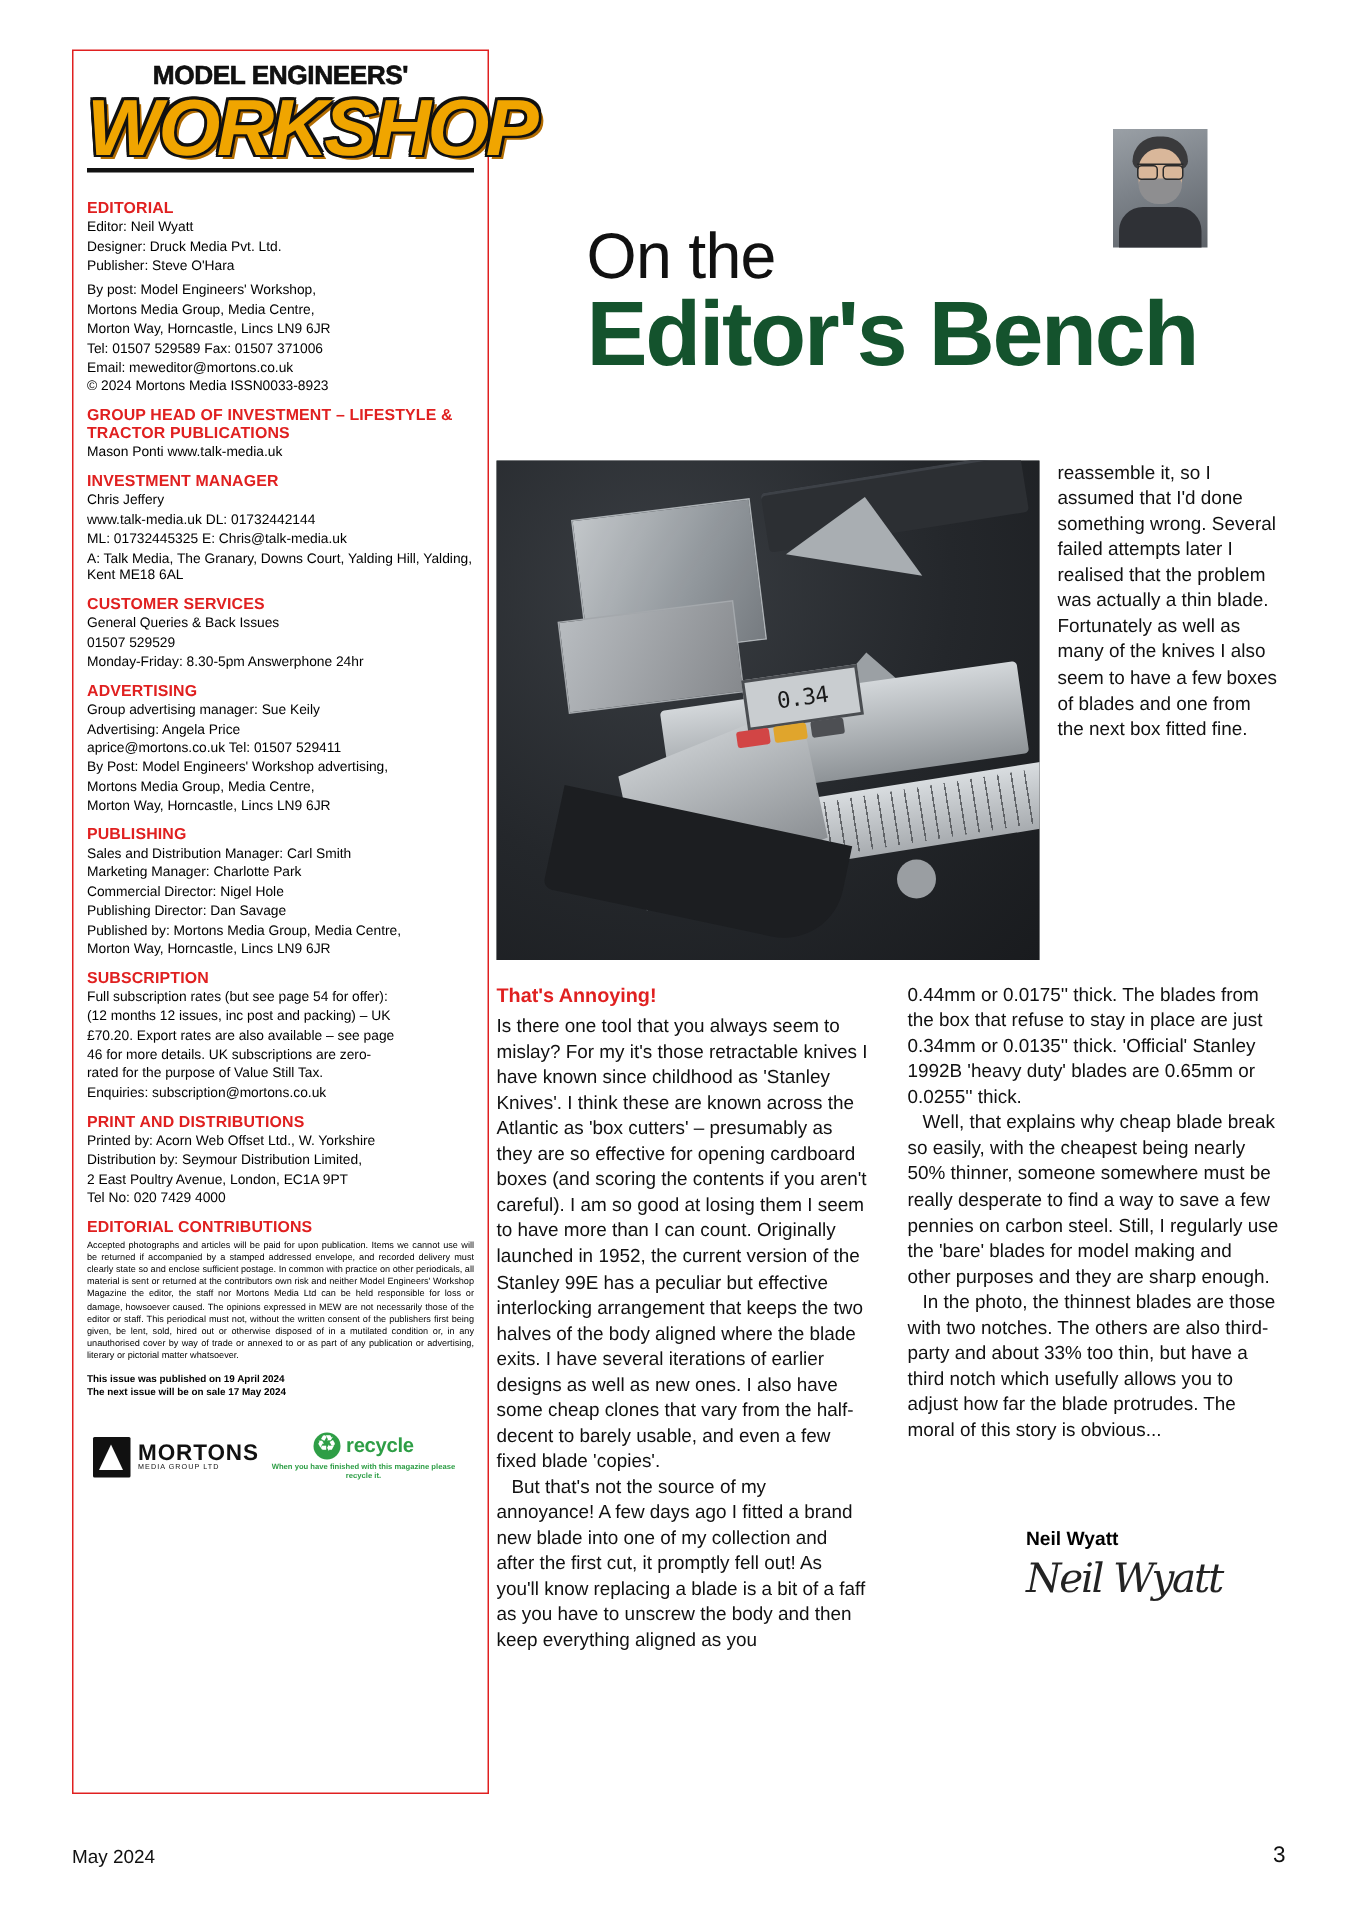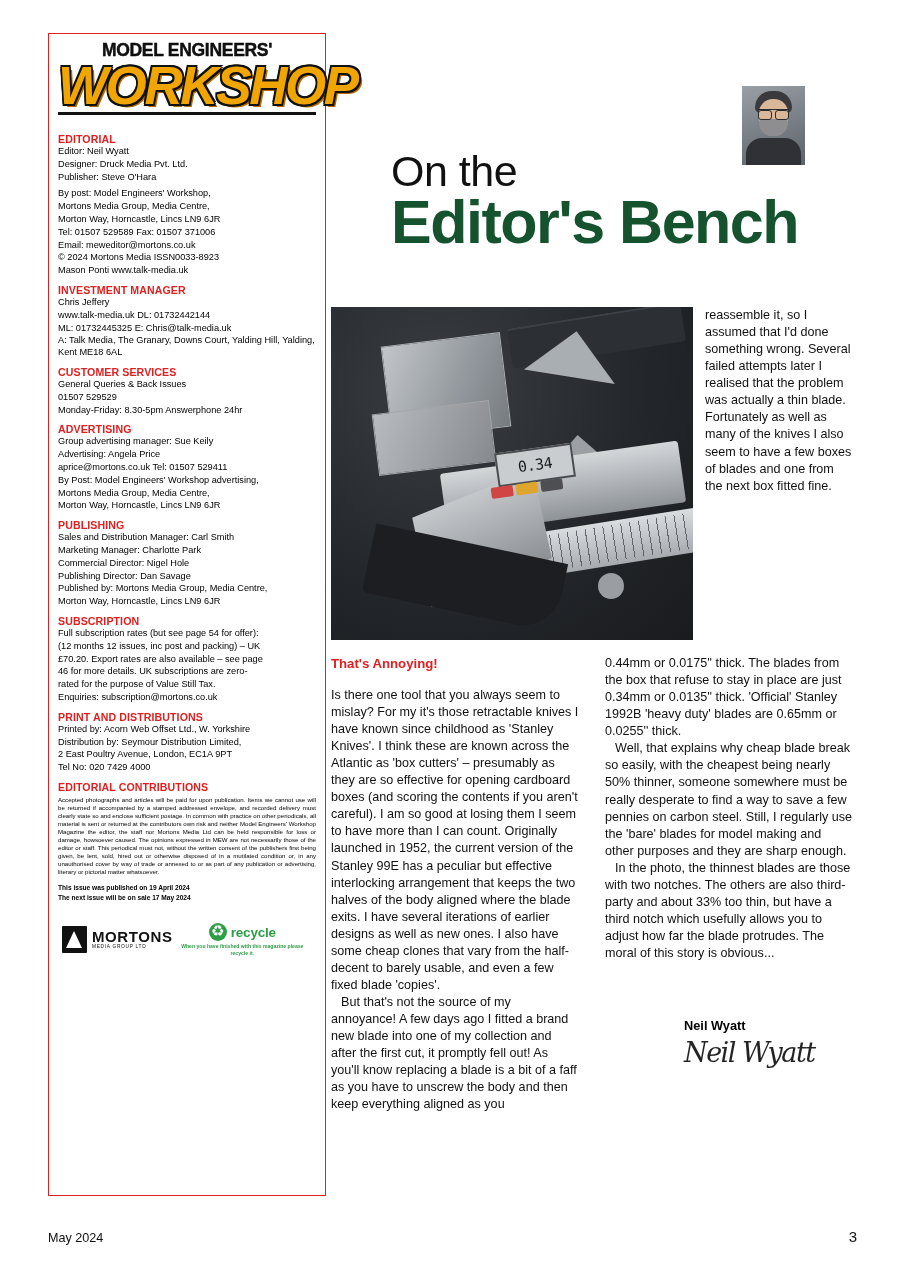--- a/index.html
+++ b/index.html
@@ -296,21 +296,21 @@
     line-height: 1.355;
     color: #111;
     text-align: left;
   }
   .col.c1 { left: 0; }
   .col.c2 { left: 274px; }
   .subhead {
     color: #e02020;
     font-weight: bold;
     font-size: 13.2px;
-    margin-bottom: 14px;
+    margin-bottom: 3px;
   }
   .col p { margin: 0; }
   .col p.ind { text-indent: 10px; }
 
   .side-col {
     position: absolute;
     left: 705px;
     top: 307px;
     width: 148px;
     font-size: 12.6px;
@@ -373,20 +373,21 @@
     <div class="blk">Editor: Neil Wyatt</div>
     <div class="blk">Designer: Druck Media Pvt. Ltd.</div>
     <div class="blk">Publisher: Steve O'Hara</div>
     <div class="blk gap">By post: Model Engineers' Workshop,</div>
     <div class="blk">Mortons Media Group, Media Centre,</div>
     <div class="blk">Morton Way, Horncastle, Lincs LN9 6JR</div>
     <div class="blk">Tel: 01507 529589 Fax: 01507 371006</div>
     <div class="blk">Email: meweditor@mortons.co.uk</div>
     <div class="blk">© 2024 Mortons Media ISSN0033-8923</div>
 
+    <div class="sec-head">GROUP HEAD OF INVESTMENT – LIFESTYLE &amp; TRACTOR PUBLICATIONS</div>
     <div class="blk">Mason Ponti www.talk-media.uk</div>
 
     <div class="sec-head">INVESTMENT MANAGER</div>
     <div class="blk">Chris Jeffery</div>
     <div class="blk">www.talk-media.uk DL: 01732442144</div>
     <div class="blk">ML: 01732445325 E: Chris@talk-media.uk</div>
     <div class="blk">A: Talk Media, The Granary, Downs Court, Yalding Hill, Yalding, Kent ME18 6AL</div>
 
     <div class="sec-head">CUSTOMER SERVICES</div>
     <div class="blk">General Queries &amp; Back Issues</div>

